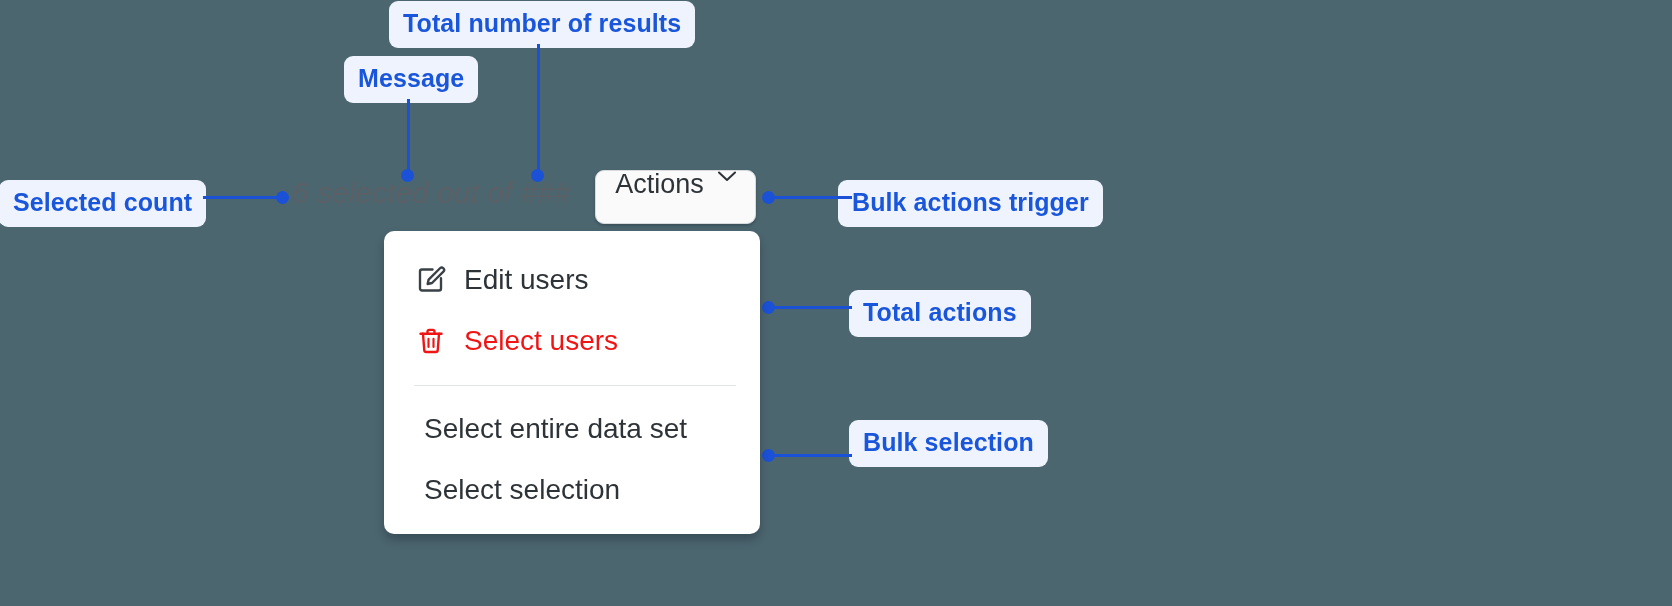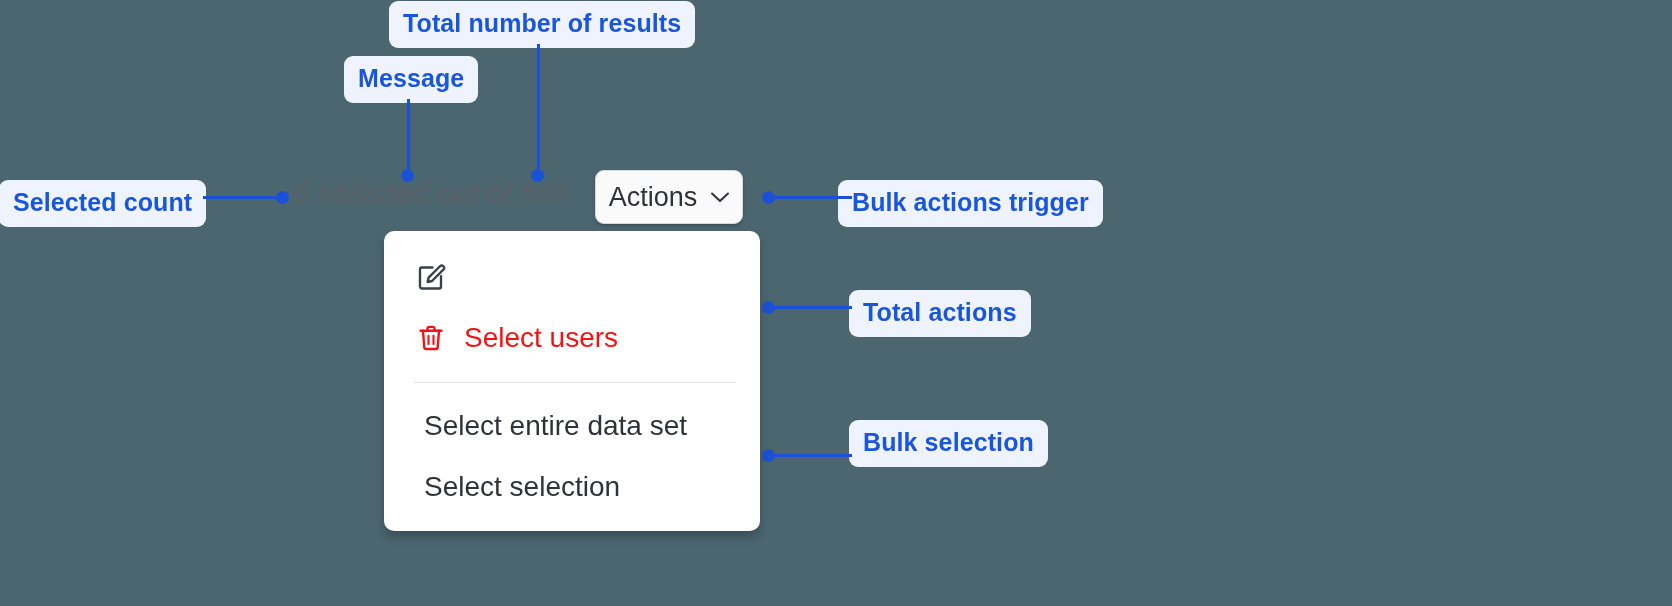--- a/index.html
+++ b/index.html
@@ -63,28 +63,28 @@
     line-height: 1;
     white-space: nowrap;
     font-style: italic;
   }
 
   
   .actions-btn {
     position: absolute;
     left: 595px;
     top: 170px;
-    width: 148px;
+    width: 161px;
     height: 54px;
     background: #fafafa;
     border: 1px solid #d8dbdd;
     border-radius: 9px;
     box-shadow: 0 2px 3px rgba(20,30,40,0.30);
     display: flex;
-    align-items: center;
+    align-items: flex-start;
     justify-content: center;
     gap: 14px;
     box-sizing: border-box;
     cursor: pointer;
   }
   .actions-btn .label {
     font-size: 27px;
     color: #2e3338;
     line-height: 1;
   }
@@ -180,20 +180,21 @@
 
   <div class="menu">
 
     <div class="menu-item">
       <span>
         <svg class="menu-icon" viewBox="0 0 24 24" xmlns="http://www.w3.org/2000/svg">
           <path d="M13.2 3.6H4.8a1.6 1.6 0 0 0-1.6 1.6v13.6a1.6 1.6 0 0 0 1.6 1.6h13.6a1.6 1.6 0 0 0 1.6-1.6v-8.2" fill="none" stroke="#3a4046" stroke-width="1.9" stroke-linecap="round" stroke-linejoin="round"></path>
           <path d="M19.2 2.6a1.9 1.9 0 0 1 2.7 2.7l-9.1 9.1-3.5.8.8-3.5z" fill="none" stroke="#3a4046" stroke-width="1.9" stroke-linecap="round" stroke-linejoin="round"></path>
         </svg>
       </span>
+      <span>Edit users</span>
     </div>
 
     <div class="menu-gap"></div>
 
     <div class="menu-item danger">
       <span>
         <svg class="menu-icon" viewBox="0 0 24 24" xmlns="http://www.w3.org/2000/svg">
           <path d="M3.6 6.2h16.8" fill="none" stroke="#f01414" stroke-width="1.9" stroke-linecap="round"></path>
           <path d="M9.2 6.2V4.4a1.3 1.3 0 0 1 1.3-1.3h3a1.3 1.3 0 0 1 1.3 1.3v1.8" fill="none" stroke="#f01414" stroke-width="1.9" stroke-linecap="round" stroke-linejoin="round"></path>
           <path d="M5.6 6.2l1 13.1a1.6 1.6 0 0 0 1.6 1.5h7.6a1.6 1.6 0 0 0 1.6-1.5l1-13.1" fill="none" stroke="#f01414" stroke-width="1.9" stroke-linecap="round" stroke-linejoin="round"></path>

